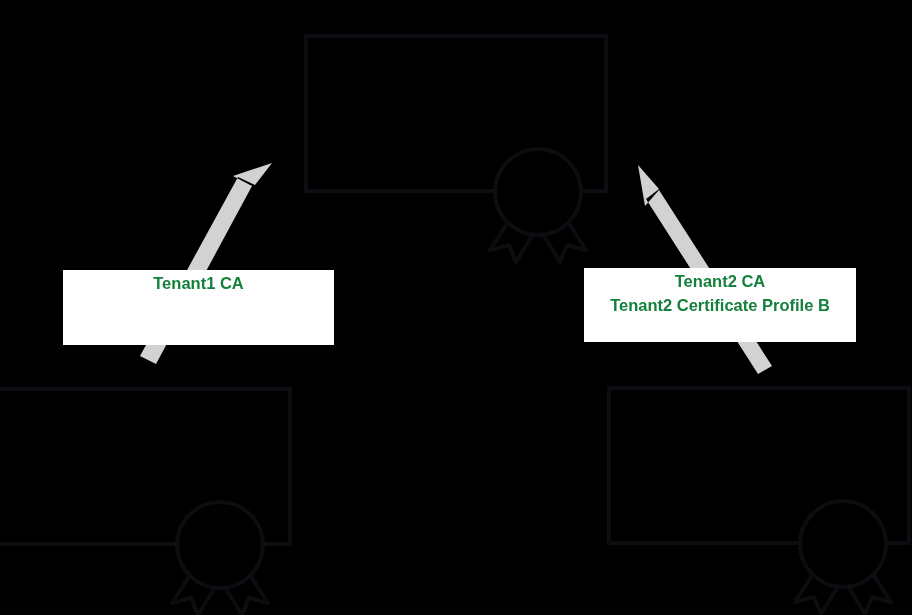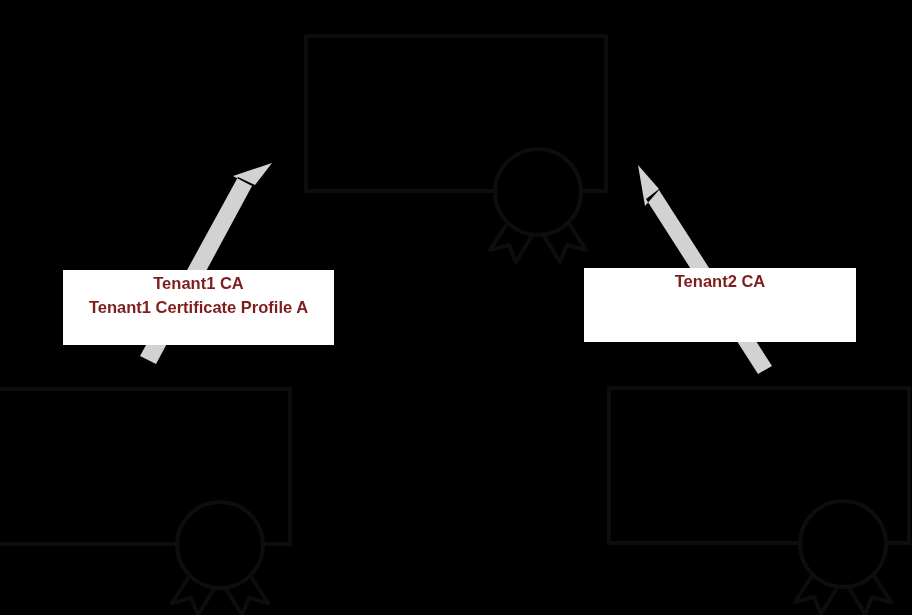--- a/index.html
+++ b/index.html
@@ -31,21 +31,21 @@
     top: 0;
     width: 912px;
     height: 615px;
     display: block;
   }
 
   
   .label-box {
     position: absolute;
     background: #ffffff;
-    color: #7f1d1d;
+    color: #15803d;
     text-align: center;
     font-weight: bold;
     font-family: "Liberation Sans", sans-serif;
     font-size: 16.5px;
     line-height: 24px;
     z-index: 40;
     padding: 1px 0 12px 0;
     box-sizing: border-box;
     white-space: nowrap;
     overflow: hidden;
@@ -120,20 +120,20 @@
                L 772 366
                L 758 374
                L 646 199
                L 659 189
                Z" fill="#d2d2d2" stroke="none"></path>
     </g>
   </svg>
 
   <div class="label-box" id="label-tenant1">
     <span class="label-line">Tenant1 CA</span>
-    <span class="label-line">Tenant1 Certificate Profile A</span>
   </div>
 
   <div class="label-box" id="label-tenant2">
     <span class="label-line">Tenant2 CA</span>
+    <span class="label-line">Tenant2 Certificate Profile B</span>
   </div>
 
 </div>
 
 </body></html>

